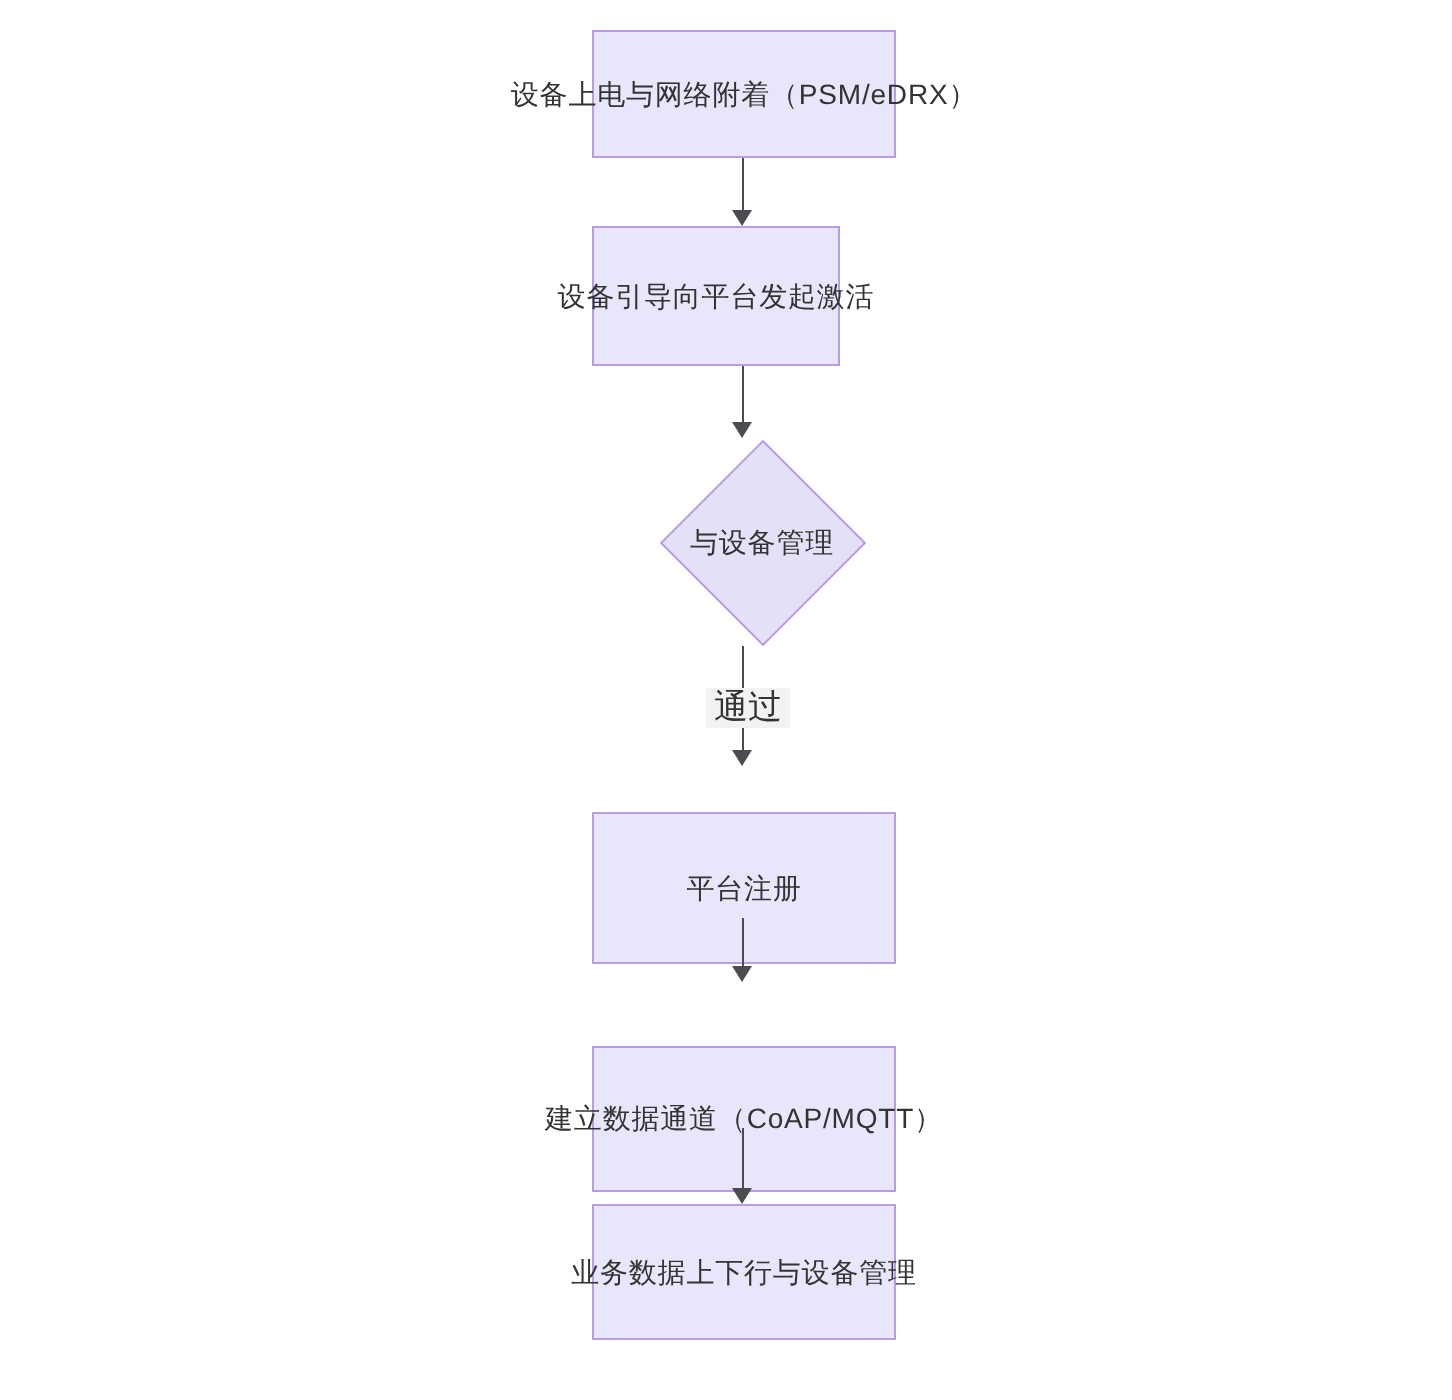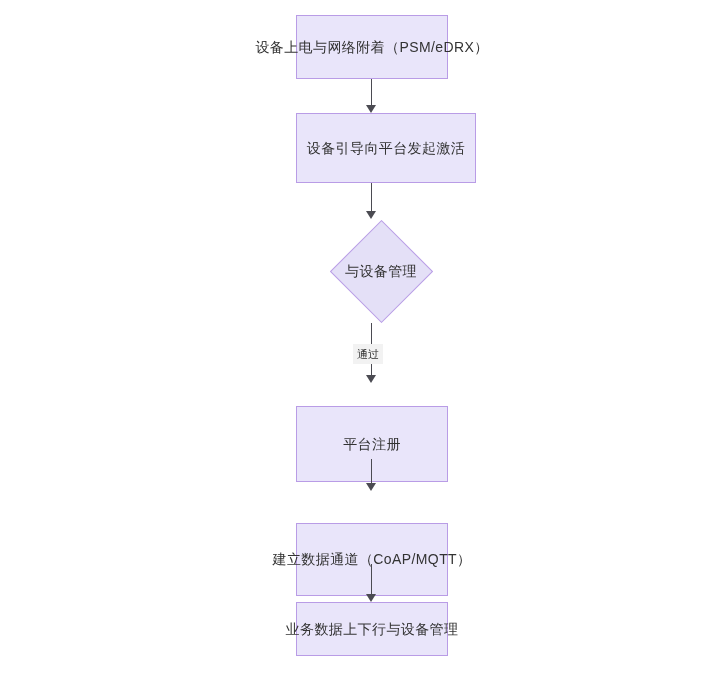--- a/index.html
+++ b/index.html
@@ -44,24 +44,24 @@
     display: block;
     white-space: nowrap;
   }
 
   
   .node.process {
     border-radius: 0;
   }
 
   #node-power-on      { left: 296px; top: 15px;  width: 152px; height: 64px; }
-  #node-bootstrap     { left: 296px; top: 113px; width: 180px; height: 70px; }
+  #node-bootstrap     { left: 296px; top: 113px; width: 124px; height: 70px; }
   #node-register      { left: 296px; top: 406px; width: 152px; height: 76px; }
   #node-channel       { left: 296px; top: 491px; width: 152px; height: 73px; margin-top: 32px; }
-  #node-data-exchange { left: 296px; top: 602px; width: 152px; height: 54px; }
+  #node-data-exchange { left: 296px; top: 602px; width: 152px; height: 68px; }
 
   
   .node.decision {
     background: transparent;
     border: none;
     width: 114px;
     height: 104px;
     left: 324px;
     top: 219px;
   }
@@ -112,21 +112,21 @@
   #conn-4 { top: 459px; height: 25px; }
   #arrow-4 { top: 483px; }
   #conn-5 { top: 564px; height: 31px; }
   #arrow-5 { top: 594px; }
 
   
   .edge-label {
     position: absolute;
     background: #f2f2f2;
     color: #333333;
-    font-size: 11px;
+    font-size: 17px;
     line-height: 18px;
     padding: 1px 4px;
     white-space: nowrap;
     left: 353px;
     top: 344px;
   }
 </style>
 </head>
 <body>
 

